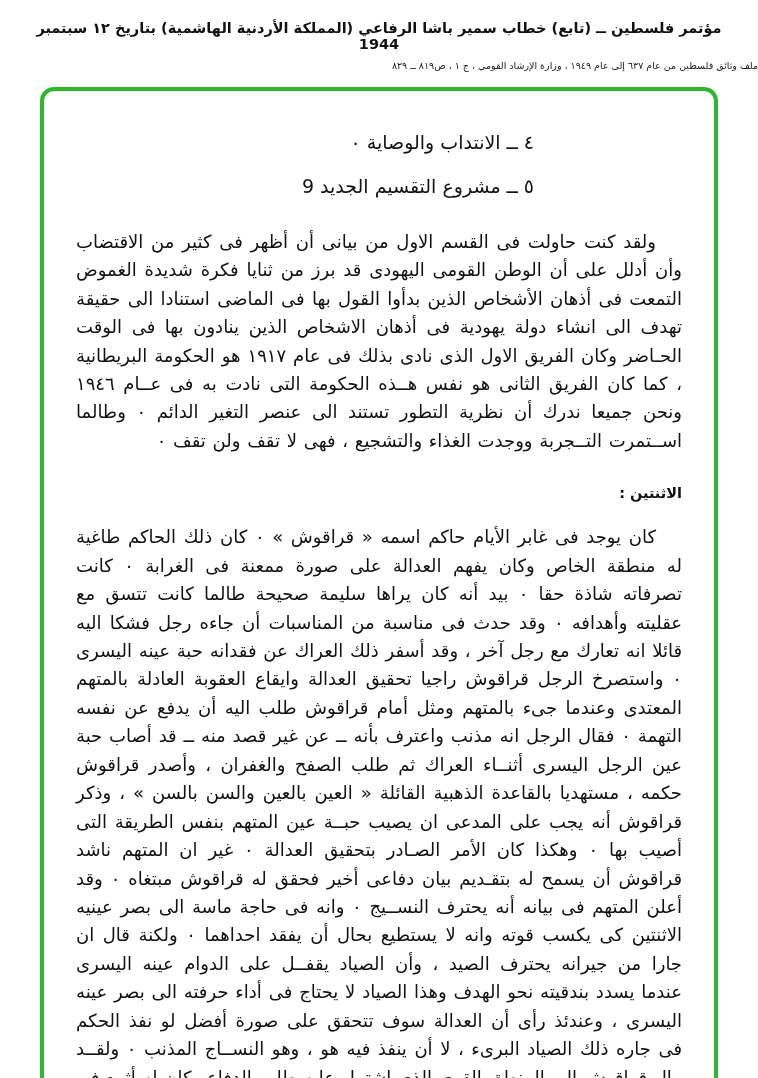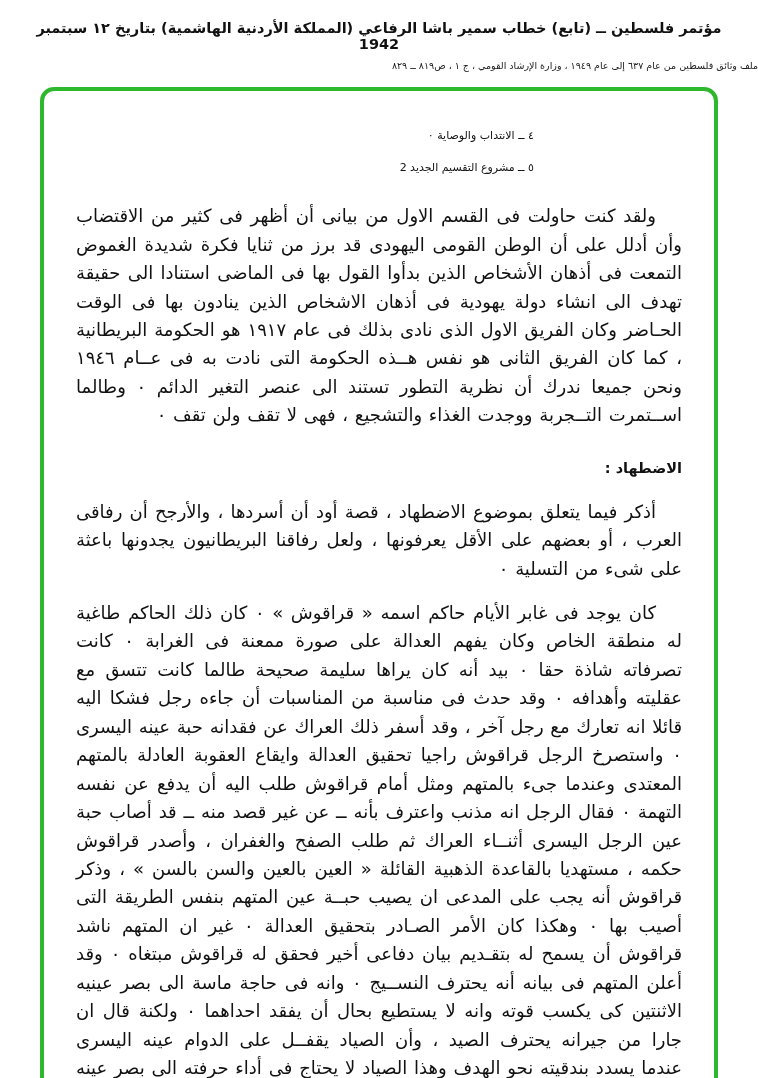--- a/index.html
+++ b/index.html
@@ -40,21 +40,21 @@
     border-radius: 14px;
     padding: 36px 32px 26px 32px;
     direction: rtl;
     background: #fff;
   }
   .list-block {
     margin-right: 148px;
     margin-bottom: 26px;
   }
   .list-item {
-    font-size: 11px;
+    font-size: 19px;
     line-height: 1.6;
     margin-bottom: 14px;
     white-space: nowrap;
   }
   .para {
     font-size: 18px;
     line-height: 1.58;
     text-align: justify;
     text-indent: 26px;
     margin: 0 0 16px 0;
@@ -71,36 +71,35 @@
     font-size: 13px;
     margin-top: 2px;
     direction: rtl;
   }
 </style>
 </head>
 <body>
 
 <div class="page">
 
-  <div class="header-title">مؤتمر فلسطين ــ (تابع) خطاب سمير باشا الرفاعي (المملكة الأردنية الهاشمية) بتاريخ ١٢ سبتمبر 1942</div>
+  <div class="header-title">مؤتمر فلسطين ــ (تابع) خطاب سمير باشا الرفاعي (المملكة الأردنية الهاشمية) بتاريخ ١٢ سبتمبر 1944</div>
 
   <div class="header-subtitle">ملف وثائق فلسطين من عام ٦٣٧ إلى عام ١٩٤٩ ، وزارة الإرشاد القومي ، ج ١ ، ص٨١٩ ــ ٨٢٩</div>
 
   <div class="green-box">
 
     <div class="list-block">
       <div class="list-item">٤ ــ الانتداب والوصاية ٠</div>
-      <div class="list-item">٥ ــ مشروع التقسيم الجديد 2</div>
+      <div class="list-item">٥ ــ مشروع التقسيم الجديد 9</div>
     </div>
 
     <p class="para">ولقد كنت حاولت فى القسم الاول من بيانى أن أظهر فى كثير من الاقتضاب وأن أدلل على أن الوطن القومى اليهودى قد برز من ثنايا فكرة شديدة الغموض التمعت فى أذهان الأشخاص الذين بدأوا القول بها فى الماضى استنادا الى حقيقة تهدف الى انشاء دولة يهودية فى أذهان الاشخاص الذين ينادون بها فى الوقت الحـاضر وكان الفريق الاول الذى نادى بذلك فى عام ١٩١٧ هو الحكومة البريطانية ، كما كان الفريق الثانى هو نفس هــذه الحكومة التى نادت به فى عــام ١٩٤٦ ونحن جميعا ندرك أن نظرية التطور تستند الى عنصر التغير الدائم ٠ وطالما اســتمرت التــجربة ووجدت الغذاء والتشجيع ، فهى لا تقف ولن تقف ٠</p>
 
-    <div class="section-heading">الاضطهاد :</div>
+    <div class="section-heading">الاثنتين :</div>
 
-    <p class="para">أذكر فيما يتعلق بموضوع الاضطهاد ، قصة أود أن أسردها ، والأرجح أن رفاقى العرب ، أو بعضهم على الأقل يعرفونها ، ولعل رفاقنا البريطانيون يجدونها باعثة على شىء من التسلية ٠</p>
 
     <p class="para">كان يوجد فى غابر الأيام حاكم اسمه « قراقوش » ٠ كان ذلك الحاكم طاغية له منطقة الخاص وكان يفهم العدالة على صورة ممعنة فى الغرابة ٠ كانت تصرفاته شاذة حقا ٠ بيد أنه كان يراها سليمة صحيحة طالما كانت تتسق مع عقليته وأهدافه ٠ وقد حدث فى مناسبة من المناسبات أن جاءه رجل فشكا اليه قائلا انه تعارك مع رجل آخر ، وقد أسفر ذلك العراك عن فقدانه حبة عينه اليسرى ٠ واستصرخ الرجل قراقوش راجيا تحقيق العدالة وايقاع العقوبة العادلة بالمتهم المعتدى وعندما جىء بالمتهم ومثل أمام قراقوش طلب اليه أن يدفع عن نفسه التهمة ٠ فقال الرجل انه مذنب واعترف بأنه ــ عن غير قصد منه ــ قد أصاب حبة عين الرجل اليسرى أثنــاء العراك ثم طلب الصفح والغفران ، وأصدر قراقوش حكمه ، مستهديا بالقاعدة الذهبية القائلة « العين بالعين والسن بالسن » ، وذكر قراقوش أنه يجب على المدعى ان يصيب حبــة عين المتهم بنفس الطريقة التى أصيب بها ٠ وهكذا كان الأمر الصـادر بتحقيق العدالة ٠ غير ان المتهم ناشد قراقوش أن يسمح له بتقـديم بيان دفاعى أخير فحقق له قراقوش مبتغاه ٠ وقد أعلن المتهم فى بيانه أنه يحترف النســيج ٠ وانه فى حاجة ماسة الى بصر عينيه الاثنتين كى يكسب قوته وانه لا يستطيع بحال أن يفقد احداهما ٠ ولكنة قال ان جارا من جيرانه يحترف الصيد ، وأن الصياد يقفــل على الدوام عينه اليسرى عندما يسدد بندقيته نحو الهدف وهذا الصياد لا يحتاج فى أداء حرفته الى بصر عينه اليسرى ، وعندئذ رأى أن العدالة سوف تتحقق على صورة أفضل لو نفذ الحكم فى جاره ذلك الصياد البرىء ، لا أن ينفذ فيه هو ، وهو النســاج المذنب ٠ ولقــد مال قراقوش الى المنطق القوى الذى اشتمل عليه طلب الدفاع وكان له أثره فى ذهنه ٠ فرأى انها فكرة منطقية عادلة للغاية ٠ ومن ثم أمر بقلع عين الصياد اليسرى وهكذا حسمت القضية ٠</p>
 
   </div>
 
   <div class="page-number">٤</div>
 
 </div>
 
 </body></html>

